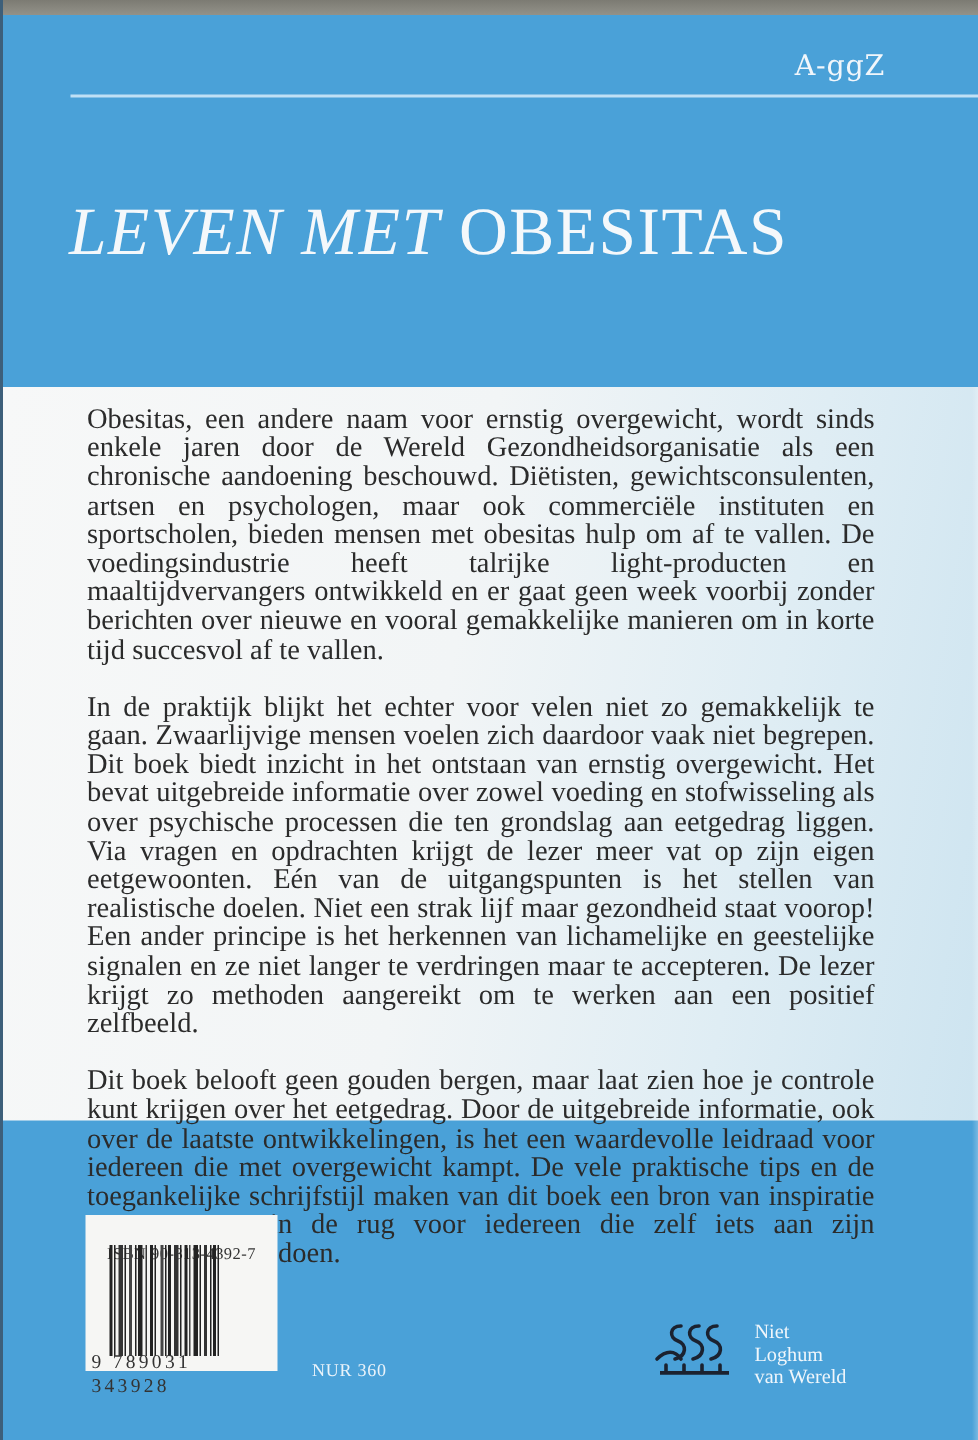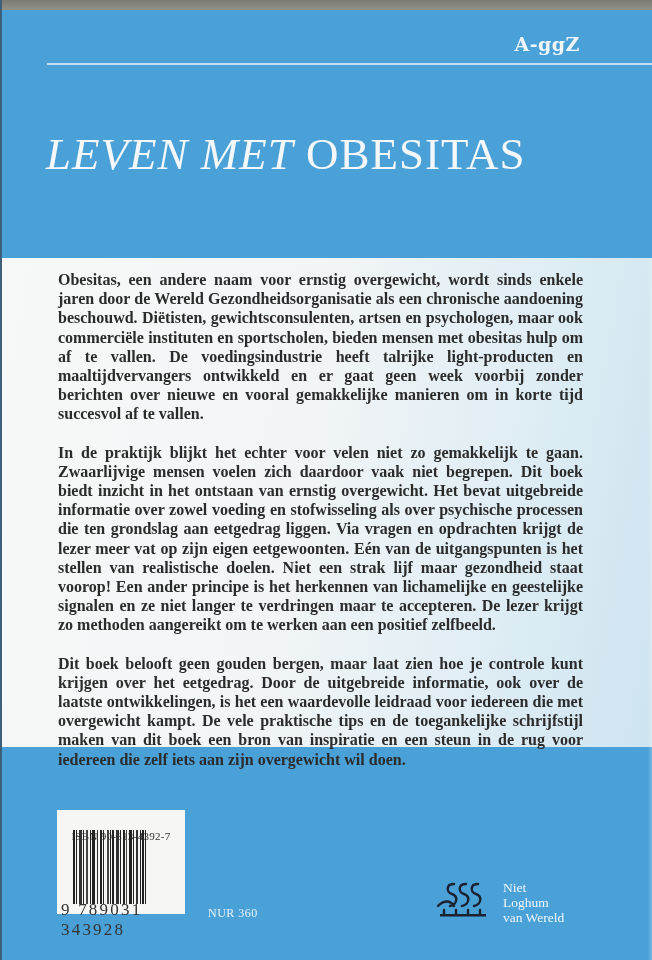--- a/index.html
+++ b/index.html
@@ -14,61 +14,61 @@
       background: #4aa1d8;
     }
     .spine-shade {
       position: absolute; left: 0; top: 0; width: 2px; height: 960px; background: #3d5f7a;
     }
     .top-edge {
       position: absolute; left: 0; top: 0; width: 652px; height: 11px;
       background: linear-gradient(#7c7b73, #95948b);
     }
     .series {
-      position: absolute; right: 72px; top: 33px;
-      color: #f1f6fb; font-size: 19px; font-weight: bold;
+      position: absolute; right: 62px; top: 33px;
+      color: #f1f6fb; font-size: 19px; font-weight: normal;
       font-family: "DejaVu Serif", serif; letter-spacing: 0.5px;
     }
     .rule {
       position: absolute; left: 47px; right: 0; top: 63px; height: 2px;
       background: #bfe0f5;
     }
     .title {
       position: absolute; left: 46px; top: 128px;
       color: #f4f8fb; font-size: 45px; letter-spacing: 1px;
       font-family: "Liberation Serif", serif; white-space: nowrap;
     }
     .title .ital { font-style: italic; text-align: right; }
     .panel {
       position: absolute; left: 2px; top: 258px; width: 650px; height: 489px;
       background: linear-gradient(100deg, #f7f8f8 0%, #f2f5f6 45%, #dfedf4 75%, #cde4f0 100%);
     }
     .text {
       position: absolute; left: 58px; top: 270px; width: 525px;
-      color: #2b2b2b; font-size: 16px; line-height: 19.2px;
-      text-align: justify; font-family: "Liberation Serif", serif; font-weight: bold;
+      color: #2b2b2b; font-size: 19px; line-height: 19.2px;
+      text-align: justify; font-family: "Liberation Serif", serif;
     }
     .text p { margin: 0 0 19px 0; }
     .text .i { font-style: italic; }
     .barcode-box {
       position: absolute; left: 57px; top: 810px; width: 128px; height: 104px;
       background: #f6f6f4;
     }
     .isbn {
       position: absolute; left: 0; top: 20px; width: 128px; text-align: center;
       font-size: 11px; color: #333; letter-spacing: 0.3px;
     }
     .bars {
       position: absolute; left: 16px; top: 20px; width: 100px; height: 74px;
       display: flex; align-items: stretch;
     }
     .bars span { display: block; height: 100%; }
     .ean {
       position: absolute; left: 4px; top: 90px; width: 120px;
-      font-size: 17px; color: #333; letter-spacing: 2.2px;
+      font-size: 13px; color: #333; letter-spacing: 2.2px;
       background: transparent;
     }
     .nur {
       position: absolute; left: 208px; top: 906px;
       color: #eaf3fa; font-size: 12px; letter-spacing: 0.5px;
     }
     .logo {
       position: absolute; left: 436px; top: 880px; width: 52px; height: 40px;
     }
     .publisher {

